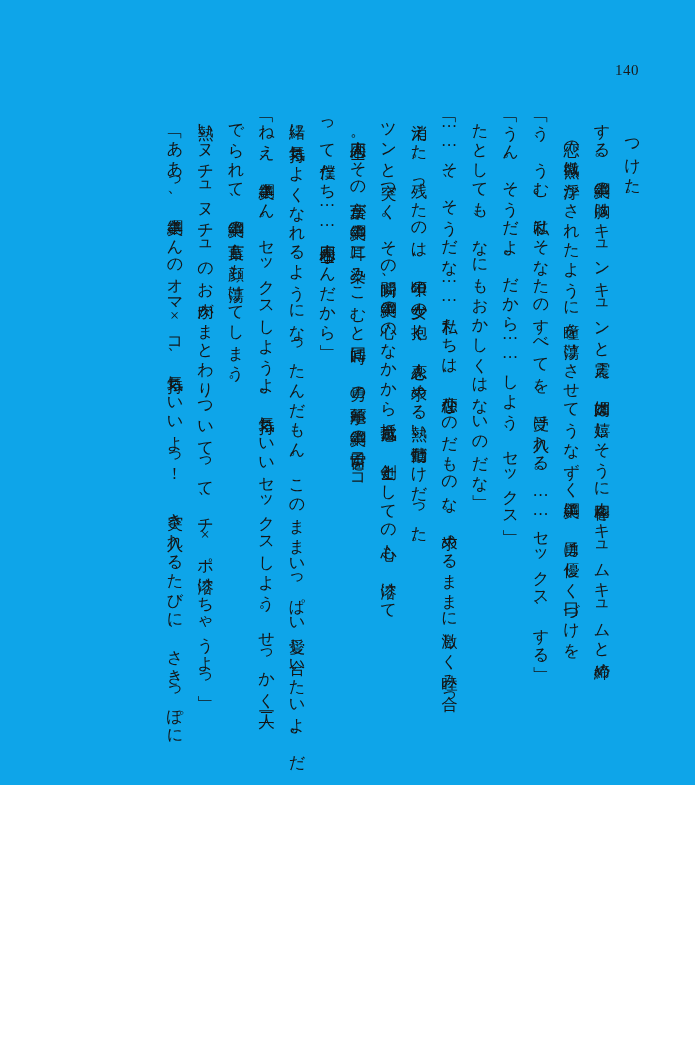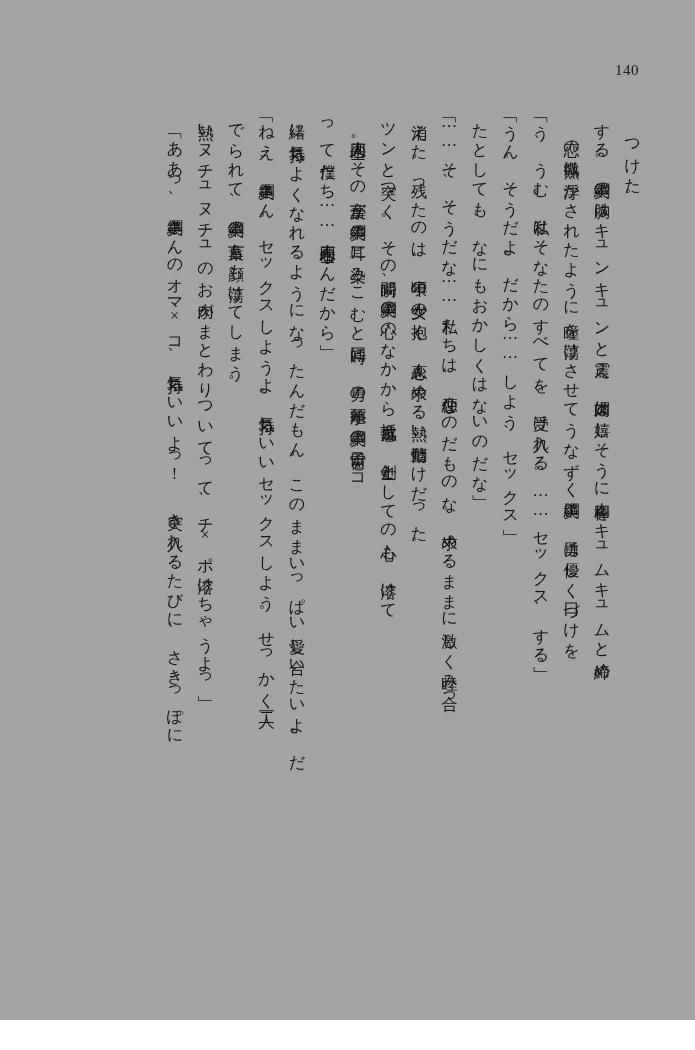--- a/index.html
+++ b/index.html
@@ -3,22 +3,22 @@
 <meta charset="utf-8">
 <style>
   html, body {
     margin: 0;
     padding: 0;
     background: #ffffff;
   }
   .page {
     position: relative;
     width: 695px;
-    height: 1020px;
-    background: #a3a3a3;
+    height: 785px;
+    background: #0ea5e9;
     overflow: hidden;
     font-family: "Liberation Serif", "DejaVu Serif", serif;
     color: #111111;
   }
   .page-number {
     position: absolute;
     top: 62px;
     right: 56px;
     font-size: 15px;
     letter-spacing: 0.5px;

